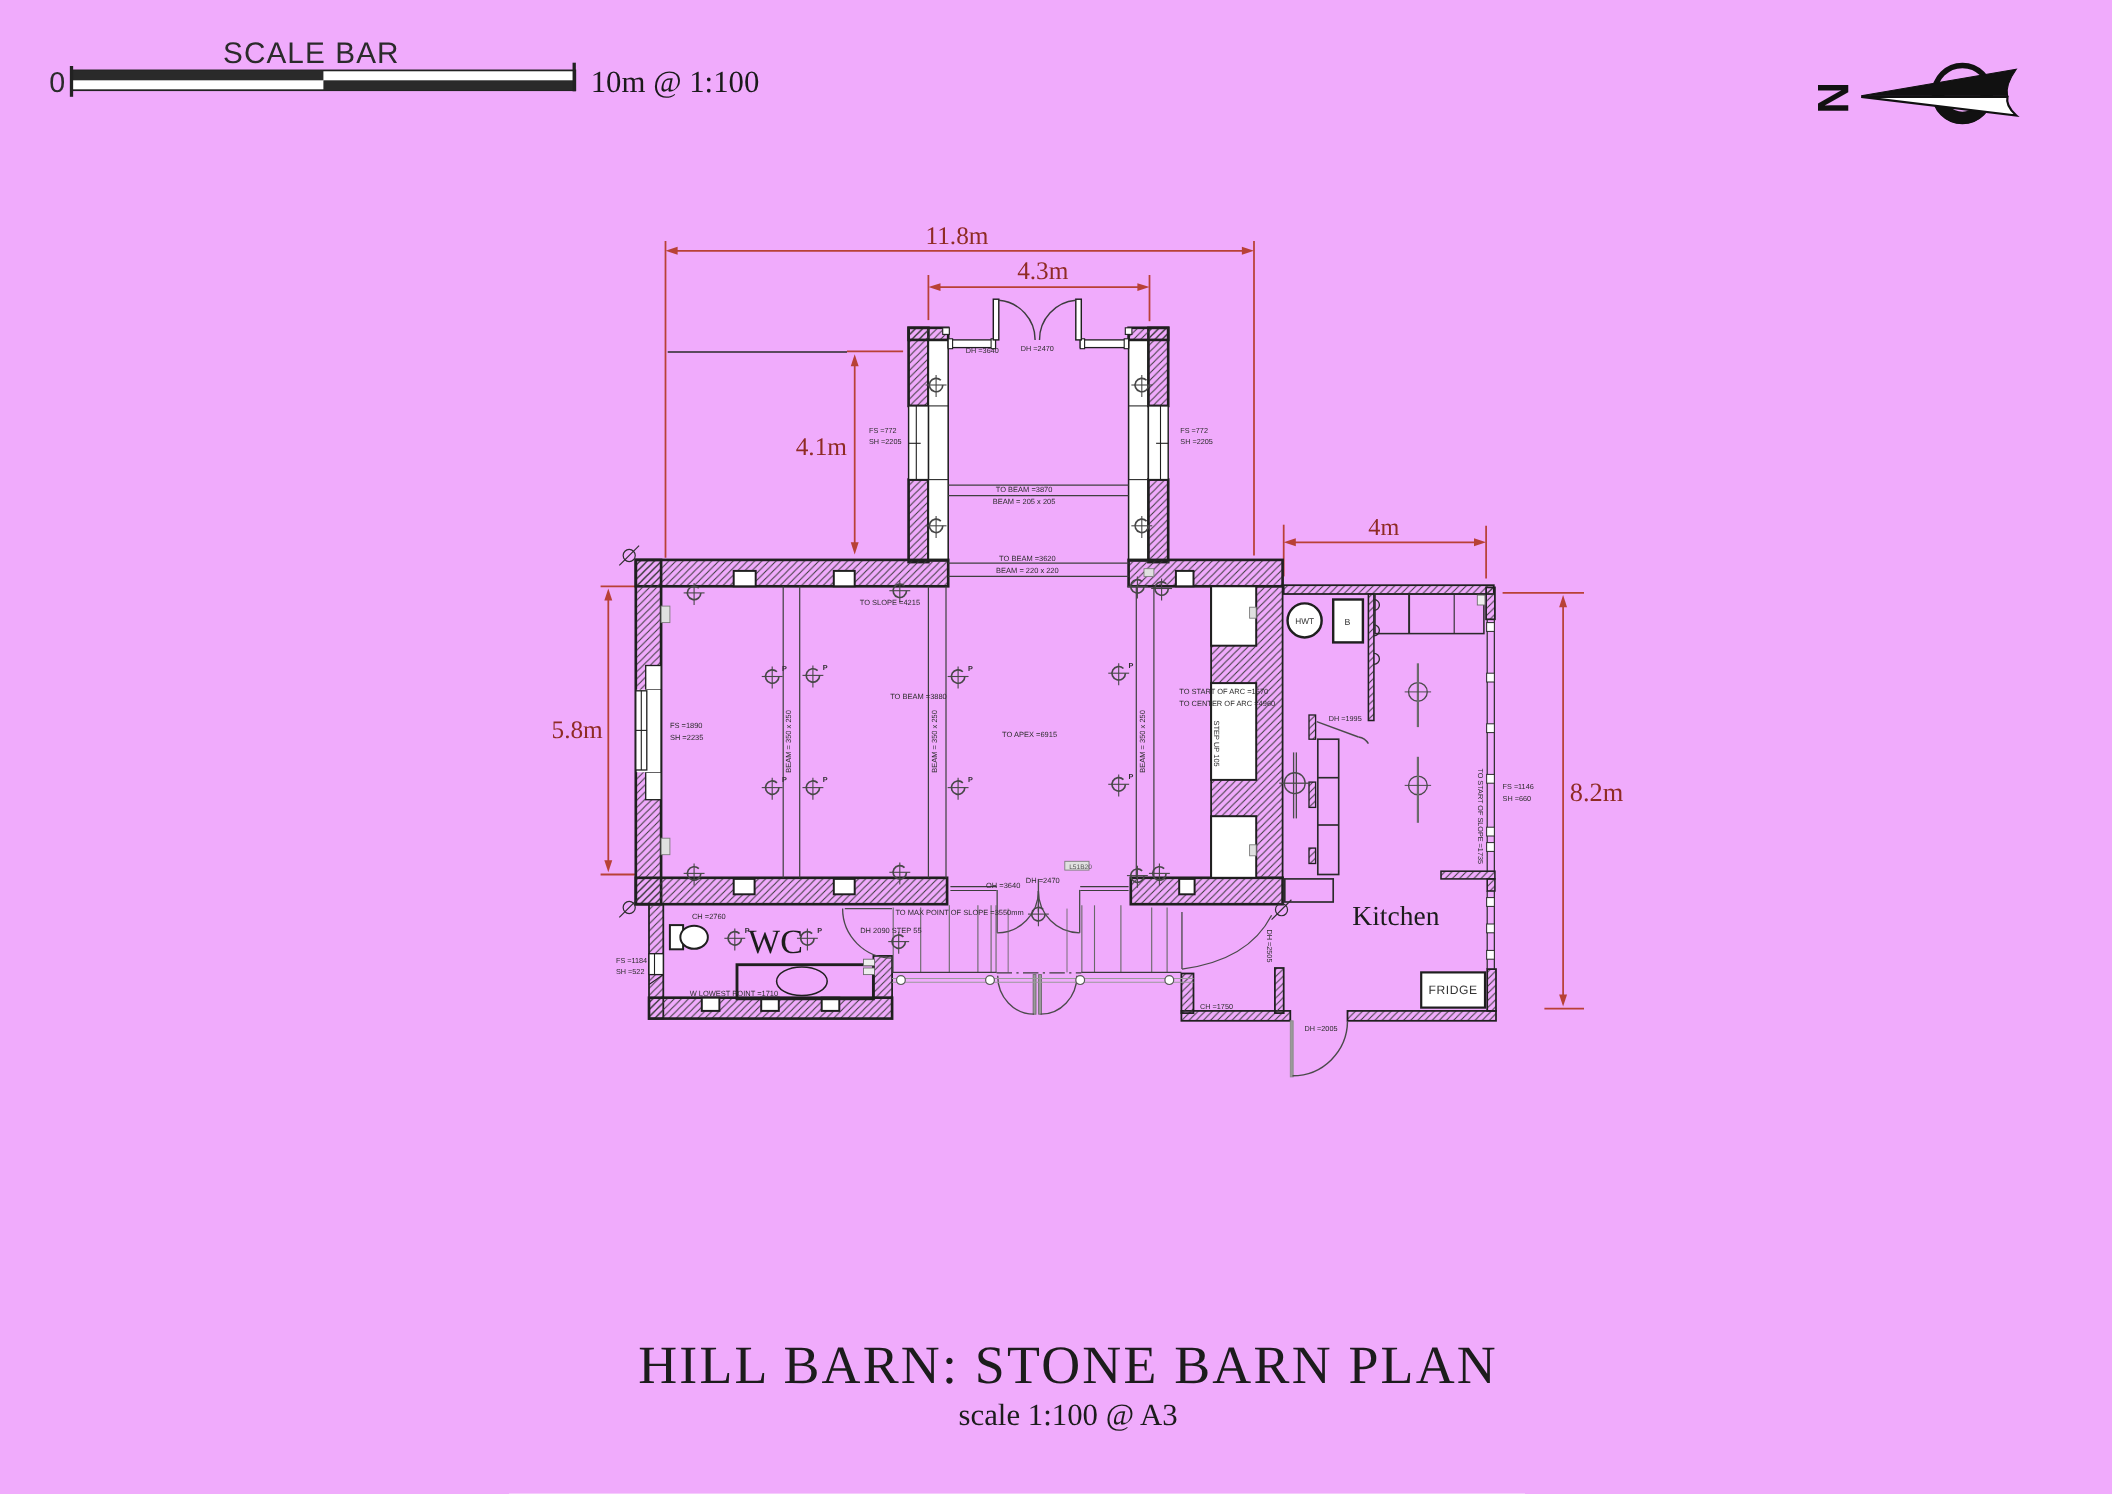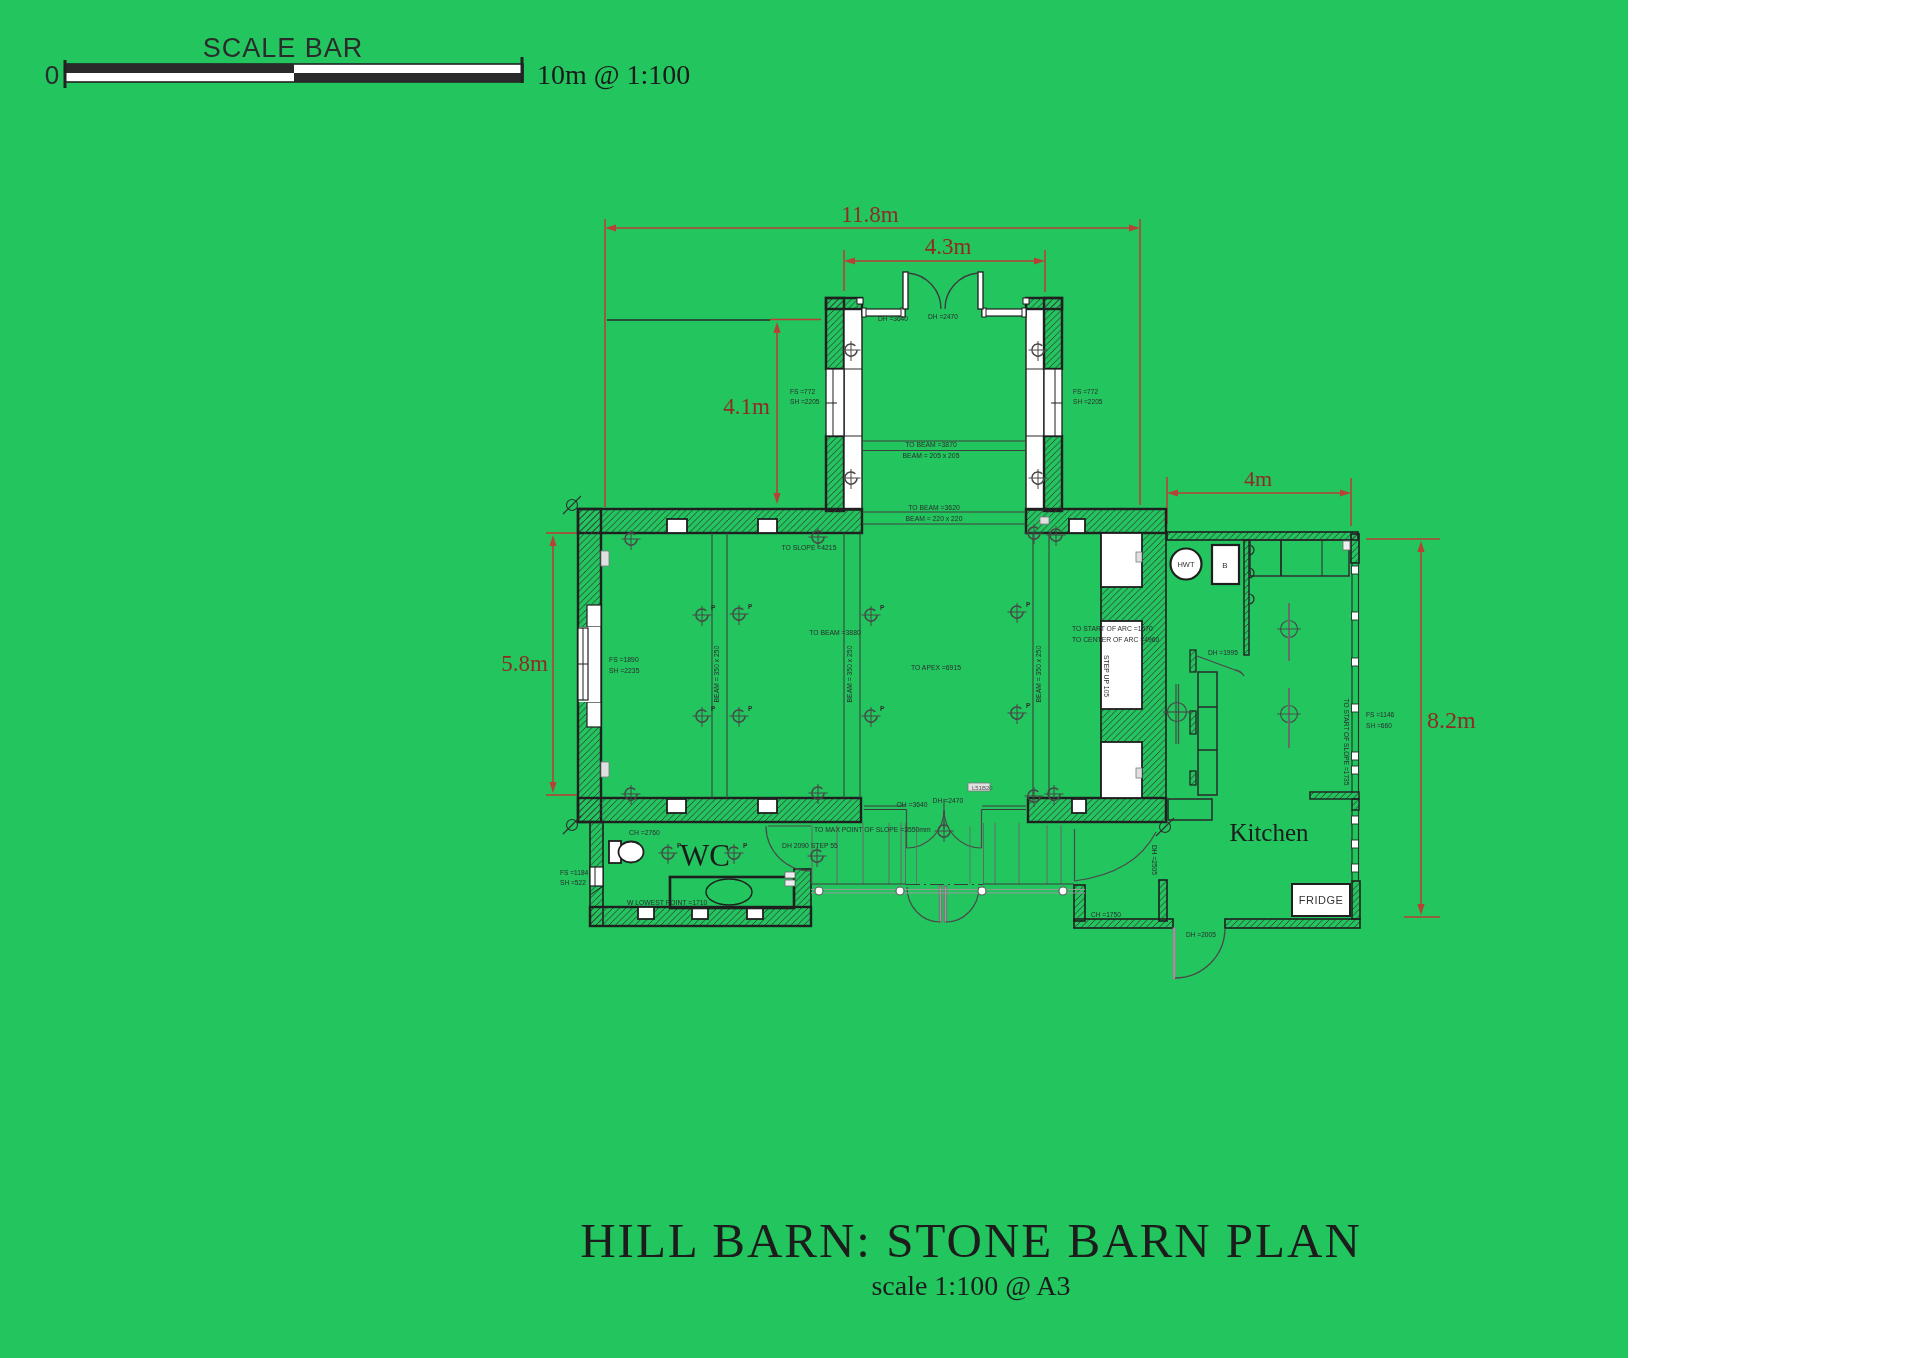--- a/index.html
+++ b/index.html
@@ -1,16 +1,16 @@
 <!DOCTYPE html>
 <html><head>
 <meta charset="utf-8">
 <style>
   html,body{margin:0;padding:0;background:#fff;}
-  .pg{position:relative;width:1628px;height:1358px;background:#22c55e;overflow:hidden;
+  .pg{position:relative;width:1920px;height:1358px;background:#f0abfc;overflow:hidden;
       font-family:"Liberation Sans", sans-serif;}
   svg{position:absolute;left:0;top:0;}
   text{fill:#333;}
   .an{font-family:"Liberation Sans", sans-serif;font-size:6.8px;fill:#2d2d2d;}
   .an2{font-family:"Liberation Sans", sans-serif;font-size:6.6px;fill:#2d2d2d;}
   .red{font-family:"Liberation Serif", serif;fill:#8f2b24;}
   .ser{font-family:"Liberation Serif", serif;fill:#1c1c1c;}
 </style>
 </head>
 <body>

